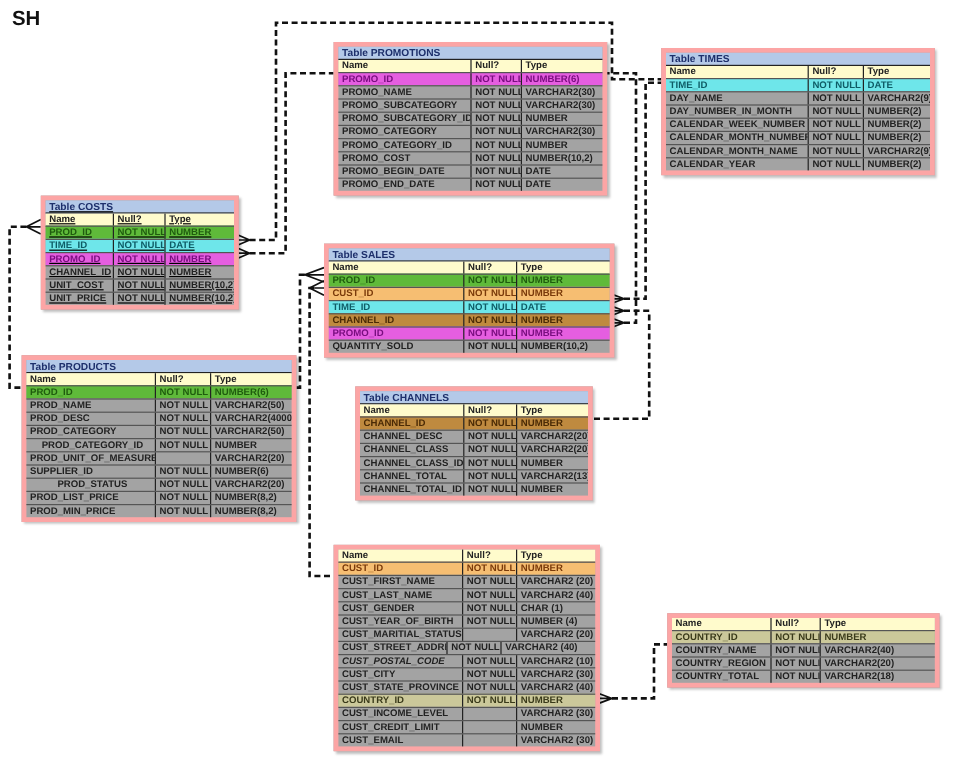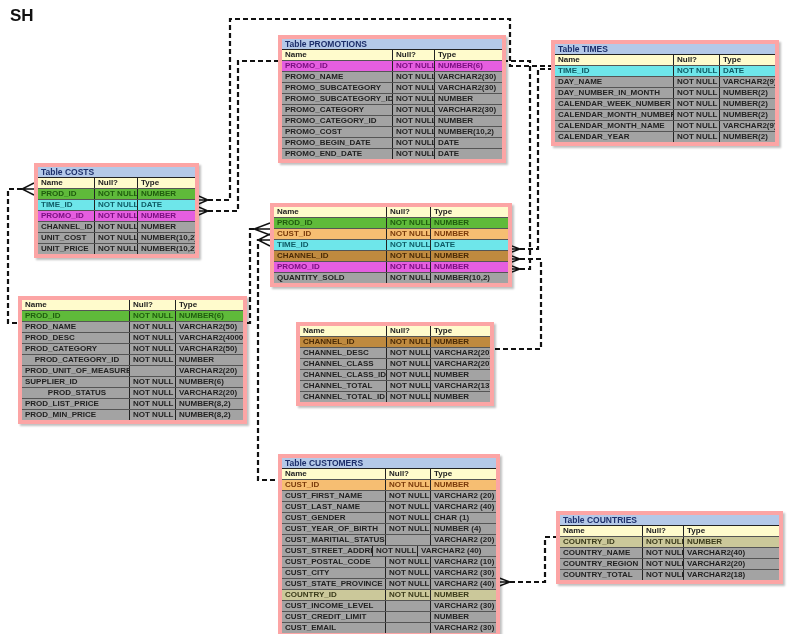--- a/index.html
+++ b/index.html
@@ -145,21 +145,21 @@
       <div class="cell" style="width: 46px;">NOT NULL</div>
       <div class="cell" style="width: 56px;">VARCHAR2(9)</div>
     </div>
     <div class="row">
       <div class="cell" style="width: 118px;">CALENDAR_YEAR</div>
       <div class="cell" style="width: 46px;">NOT NULL</div>
       <div class="cell" style="width: 56px;">NUMBER(2)</div>
     </div>
   </div>
 
-<div class="tbl" style="left: 34px; top: 163px; width: 157px;">
+<div class="tbl" style="left: 34px; top: 163px; width: 157px; text-decoration: underline;">
     <div class="tbl-head">Table COSTS</div>
     <div class="row colhead">
       <div class="cell" style="width: 56px;">Name</div>
       <div class="cell" style="width: 43px;">Null?</div>
       <div class="cell" style="width: 58px;">Type</div>
     </div>
     <div class="row" style="background: rgb(95, 186, 58); color: rgb(31, 92, 14);">
       <div class="cell" style="width: 56px;">PROD_ID</div>
       <div class="cell" style="width: 43px;">NOT NULL</div>
       <div class="cell" style="width: 58px;">NUMBER</div>
@@ -185,20 +185,21 @@
       <div class="cell" style="width: 58px;">NUMBER(10,2)</div>
     </div>
     <div class="row">
       <div class="cell" style="width: 56px;">UNIT_PRICE</div>
       <div class="cell" style="width: 43px;">NOT NULL</div>
       <div class="cell" style="width: 58px;">NUMBER(10,2)</div>
     </div>
   </div>
 
 <div class="tbl" style="left: 270px; top: 203px; width: 234px;">
+    <div class="tbl-head">Table SALES</div>
     <div class="row colhead">
       <div class="cell" style="width: 112px;">Name</div>
       <div class="cell" style="width: 44px;">Null?</div>
       <div class="cell" style="width: 78px;">Type</div>
     </div>
     <div class="row" style="background: rgb(95, 186, 58); color: rgb(31, 92, 14);">
       <div class="cell" style="width: 112px;">PROD_ID</div>
       <div class="cell" style="width: 44px;">NOT NULL</div>
       <div class="cell" style="width: 78px;">NUMBER</div>
     </div>
@@ -223,20 +224,21 @@
       <div class="cell" style="width: 78px;">NUMBER</div>
     </div>
     <div class="row">
       <div class="cell" style="width: 112px;">QUANTITY_SOLD</div>
       <div class="cell" style="width: 44px;">NOT NULL</div>
       <div class="cell" style="width: 78px;">NUMBER(10,2)</div>
     </div>
   </div>
 
 <div class="tbl" style="left: 18px; top: 296px; width: 221px;">
+    <div class="tbl-head">Table PRODUCTS</div>
     <div class="row colhead">
       <div class="cell" style="width: 107px;">Name</div>
       <div class="cell" style="width: 46px;">Null?</div>
       <div class="cell" style="width: 68px;">Type</div>
     </div>
     <div class="row" style="background: rgb(95, 186, 58); color: rgb(31, 92, 14);">
       <div class="cell" style="width: 107px;">PROD_ID</div>
       <div class="cell" style="width: 46px;">NOT NULL</div>
       <div class="cell" style="width: 68px;">NUMBER(6)</div>
     </div>
@@ -281,20 +283,21 @@
       <div class="cell" style="width: 68px;">NUMBER(8,2)</div>
     </div>
     <div class="row">
       <div class="cell" style="width: 107px;">PROD_MIN_PRICE</div>
       <div class="cell" style="width: 46px;">NOT NULL</div>
       <div class="cell" style="width: 68px;">NUMBER(8,2)</div>
     </div>
   </div>
 
 <div class="tbl" style="left: 296px; top: 322px; width: 190px;">
+    <div class="tbl-head">Table CHANNELS</div>
     <div class="row colhead">
       <div class="cell" style="width: 86px;">Name</div>
       <div class="cell" style="width: 44px;">Null?</div>
       <div class="cell" style="width: 60px;">Type</div>
     </div>
     <div class="row" style="background: rgb(191, 138, 63); color: rgb(74, 42, 5);">
       <div class="cell" style="width: 86px;">CHANNEL_ID</div>
       <div class="cell" style="width: 44px;">NOT NULL</div>
       <div class="cell" style="width: 60px;">NUMBER</div>
     </div>
@@ -319,21 +322,20 @@
       <div class="cell" style="width: 60px;">VARCHAR2(13)</div>
     </div>
     <div class="row">
       <div class="cell" style="width: 86px;">CHANNEL_TOTAL_ID</div>
       <div class="cell" style="width: 44px;">NOT NULL</div>
       <div class="cell" style="width: 60px;">NUMBER</div>
     </div>
   </div>
 
 <div class="tbl" style="left: 278px; top: 454px; width: 214px;">
-    <div class="tbl-head">Table CUSTOMERS</div>
     <div class="row colhead">
       <div class="cell" style="width: 103px;">Name</div>
       <div class="cell" style="width: 45px;">Null?</div>
       <div class="cell" style="width: 66px;">Type</div>
     </div>
     <div class="row" style="background: rgb(246, 190, 114); color: rgb(122, 58, 10);">
       <div class="cell" style="width: 103px;">CUST_ID</div>
       <div class="cell" style="width: 45px;">NOT NULL</div>
       <div class="cell" style="width: 66px;">NUMBER</div>
     </div>
@@ -361,21 +363,21 @@
       <div class="cell" style="width: 103px;">CUST_MARITIAL_STATUS</div>
       <div class="cell" style="width: 45px;"></div>
       <div class="cell" style="width: 66px;">VARCHAR2 (20)</div>
     </div>
     <div class="row">
       <div class="cell" style="width: 90px; text-align: center;">CUST_STREET_ADDRESS</div>
       <div class="cell" style="width: 45px;">NOT NULL</div>
       <div class="cell" style="width: 66px;">VARCHAR2 (40)</div>
     </div>
     <div class="row">
-      <div class="cell" style="width: 103px;">CUST_POSTAL_CODE</div>
+      <div class="cell" style="width: 103px; font-style: italic;">CUST_POSTAL_CODE</div>
       <div class="cell" style="width: 45px;">NOT NULL</div>
       <div class="cell" style="width: 66px;">VARCHAR2 (10)</div>
     </div>
     <div class="row">
       <div class="cell" style="width: 103px;">CUST_CITY</div>
       <div class="cell" style="width: 45px;">NOT NULL</div>
       <div class="cell" style="width: 66px;">VARCHAR2 (30)</div>
     </div>
     <div class="row">
       <div class="cell" style="width: 103px;">CUST_STATE_PROVINCE</div>
@@ -398,21 +400,20 @@
       <div class="cell" style="width: 66px;">NUMBER</div>
     </div>
     <div class="row">
       <div class="cell" style="width: 103px;">CUST_EMAIL</div>
       <div class="cell" style="width: 45px;"></div>
       <div class="cell" style="width: 66px;">VARCHAR2 (30)</div>
     </div>
   </div>
 
 <div class="tbl" style="left: 556px; top: 511px; width: 219px;">
-    <div class="tbl-head">Table COUNTRIES</div>
     <div class="row colhead">
       <div class="cell" style="width: 82px;">Name</div>
       <div class="cell" style="width: 41px;">Null?</div>
       <div class="cell" style="width: 96px;">Type</div>
     </div>
     <div class="row" style="background: rgb(203, 200, 154); color: rgb(58, 58, 26);">
       <div class="cell" style="width: 82px;">COUNTRY_ID</div>
       <div class="cell" style="width: 41px;">NOT NULL</div>
       <div class="cell" style="width: 96px;">NUMBER</div>
     </div>

